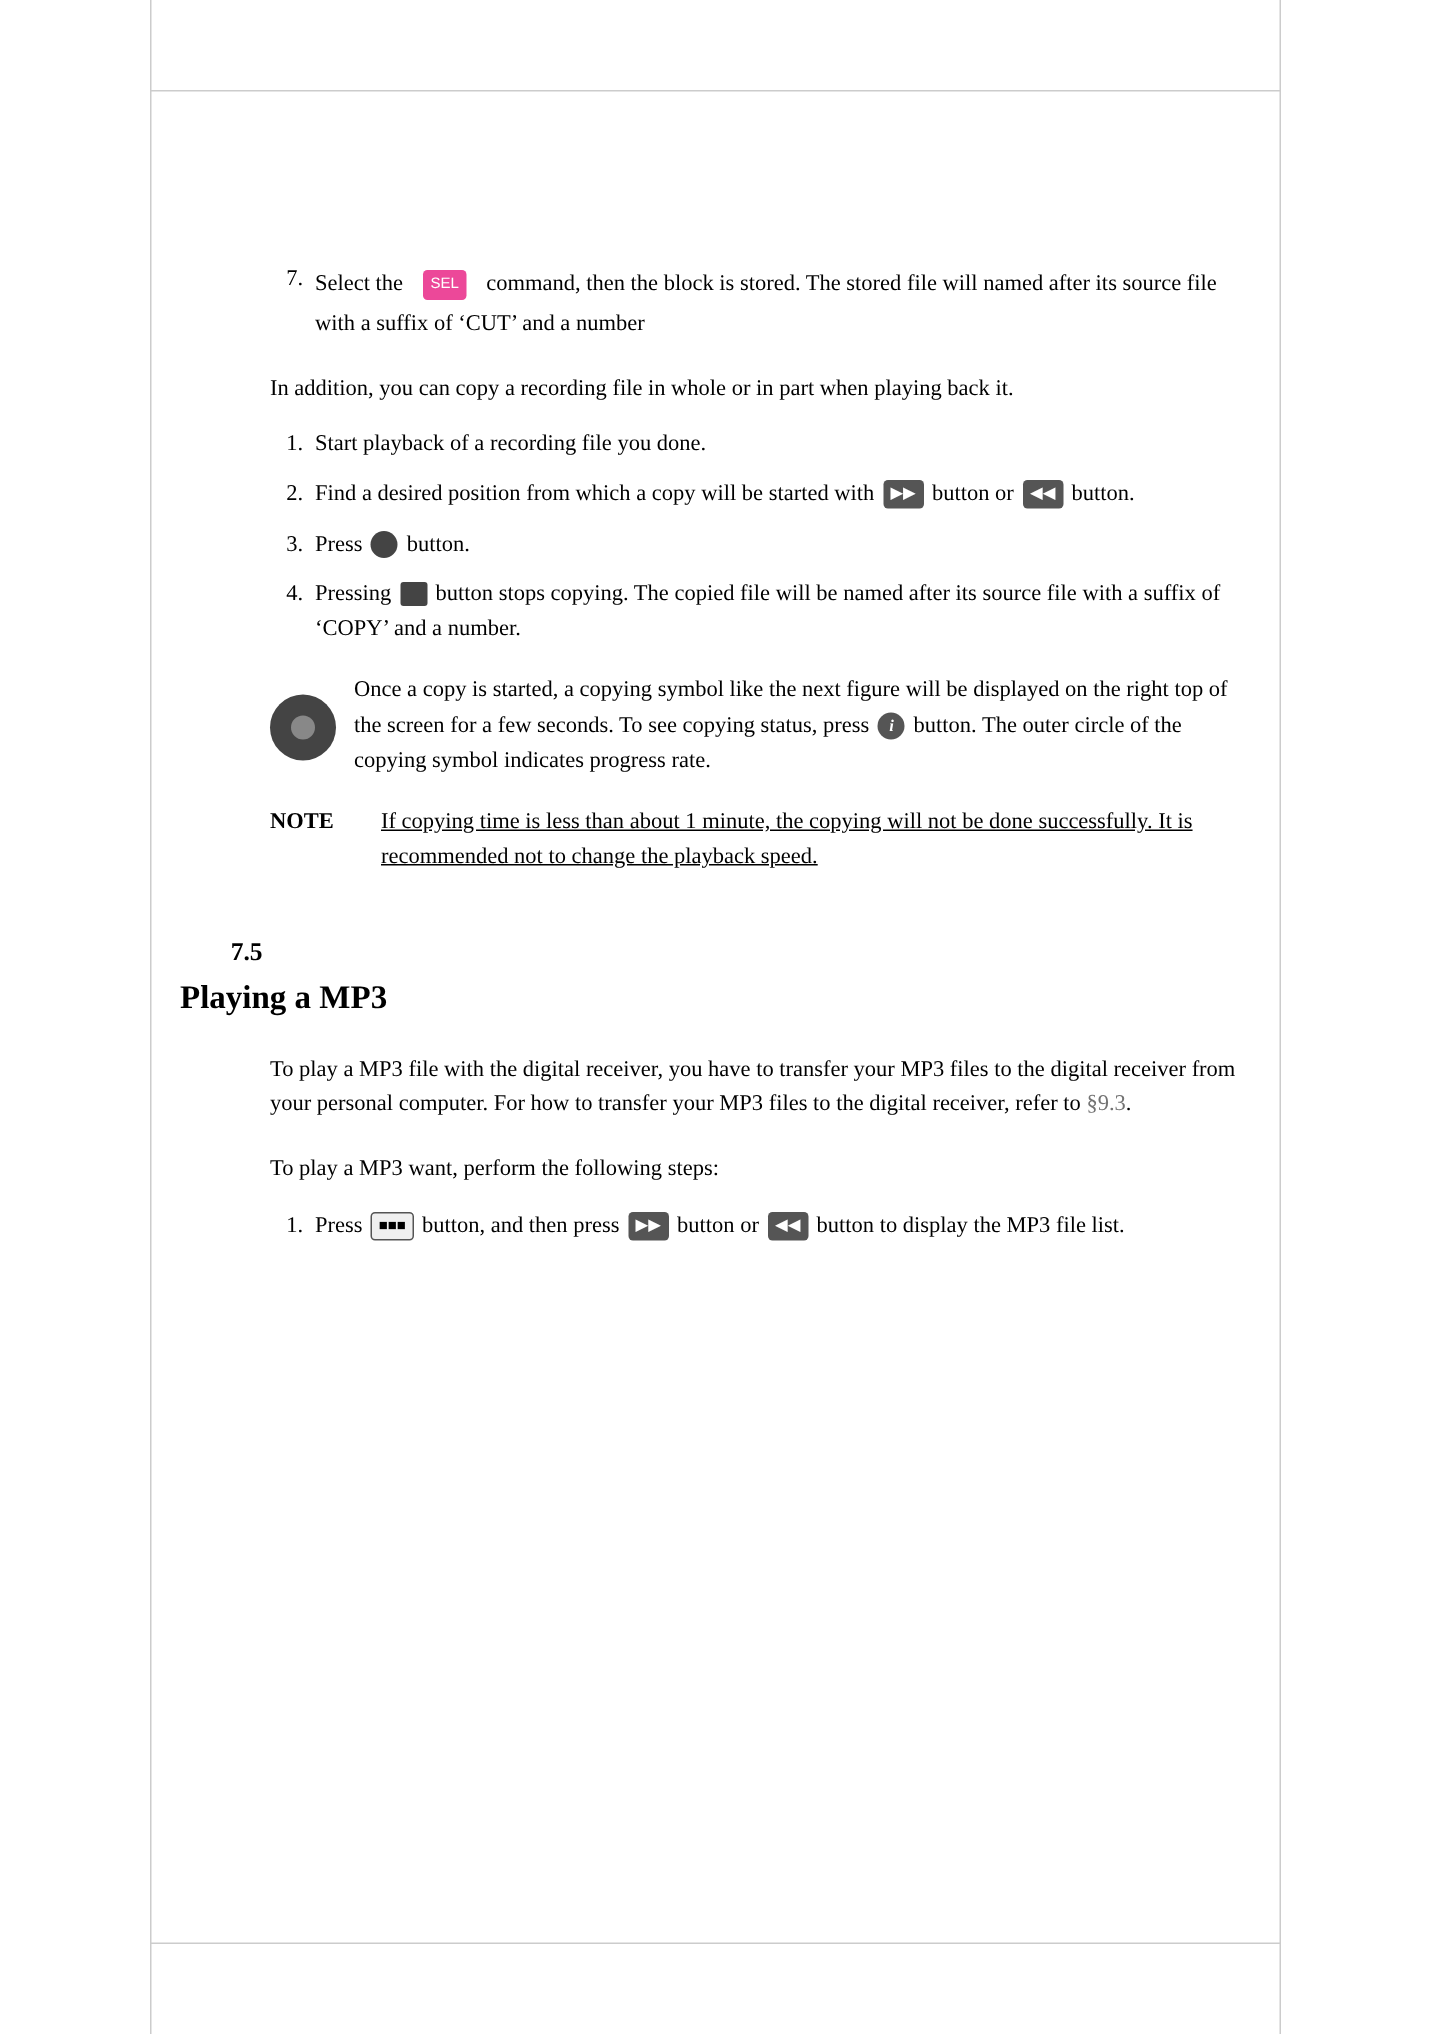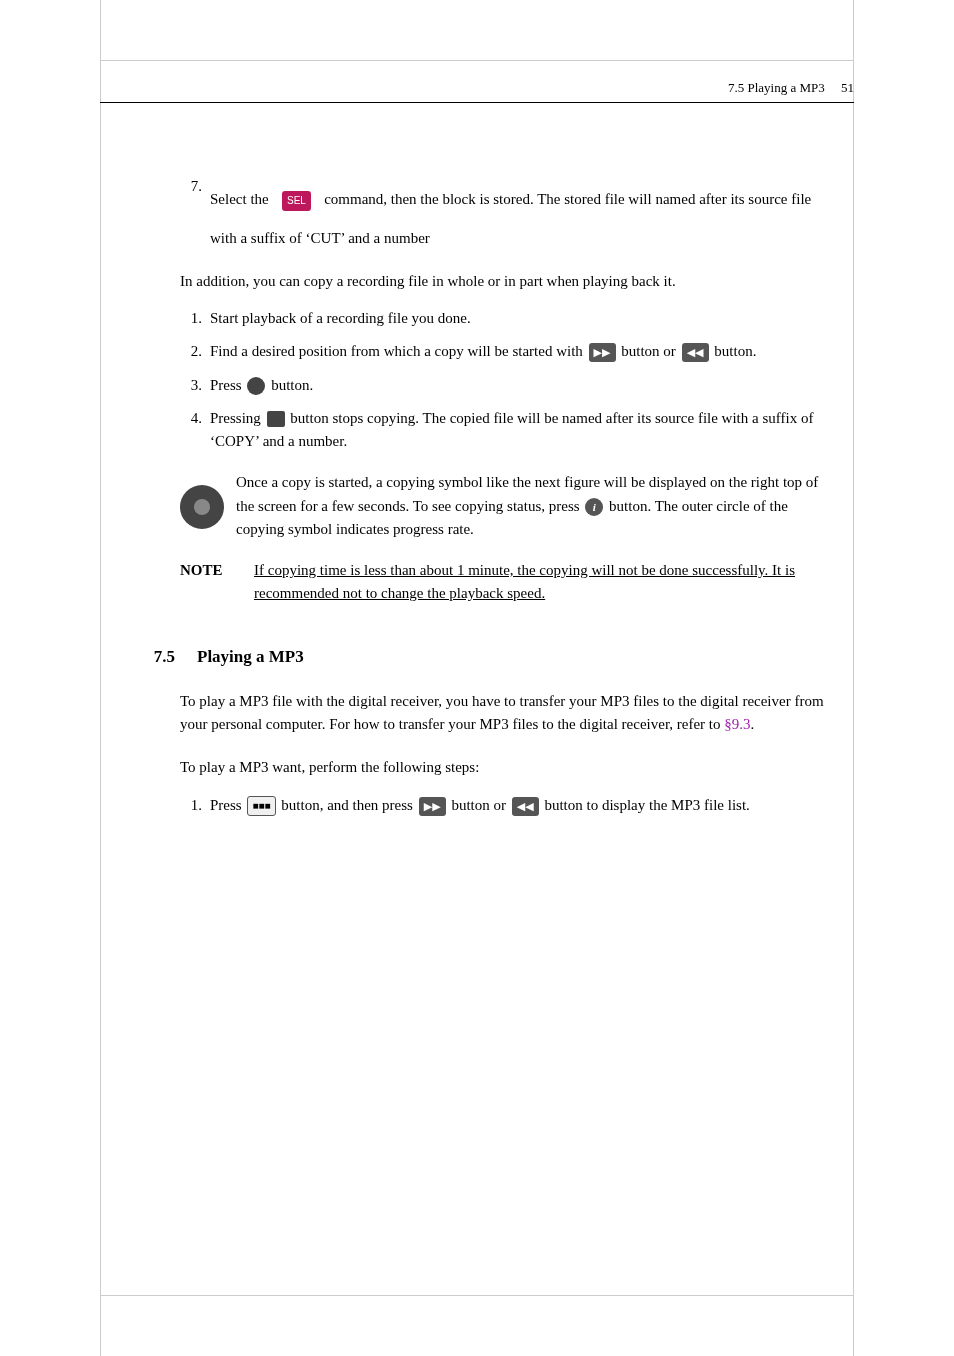--- a/index.html
+++ b/index.html
@@ -162,37 +162,38 @@
       text-decoration: underline;
     }
 
     
     .section-heading {
       display: flex;
       margin-top: 38px;
       margin-bottom: 18px;
       align-items: baseline;
       margin-left: -60px;
+      flex-direction: column;
     }
 
     .section-num {
       font-size: 17px;
       font-weight: bold;
       margin-right: 22px;
       min-width: 55px;
       text-align: right;
     }
 
     .section-title {
-      font-size: 17px;
+      font-size: 22px;
       font-weight: bold;
     }
 
     .link {
-      color: #a21caf;
+      color: #737373;
     }
 
     .inline-ff {
       display: inline-block;
       background: #555;
       color: white;
       padding: 1px 5px;
       border-radius: 3px;
       font-size: 11px;
       font-family: sans-serif;
@@ -242,46 +243,39 @@
       padding: 1px 4px;
       font-size: 10px;
       vertical-align: middle;
       margin: 0 2px;
       background: #f0f0f0;
       font-family: sans-serif;
     }
 
     .select-icon {
       display: inline-block;
-      background: #be185d;
+      background: #ec4899;
       color: #fff;
       font-size: 10px;
       font-family: sans-serif;
       padding: 2px 5px;
       border-radius: 3px;
       vertical-align: middle;
-      margin: 16px 2px;
+      margin: 5px 2px;
     }
   </style>
 </head>
 <body>
 
 <div class="page">
   <div class="border-left"></div>
   <div class="border-right"></div>
   <div class="border-top"></div>
   <div class="border-bottom"></div>
 
-  <div class="header-line">
-    <span>
-      <span>7.5 Playing a MP3</span>
-      &nbsp;&nbsp;&nbsp;
-      <span>51</span>
-    </span>
-  </div>
 
   <div class="content">
 
     <div class="step-item">
       <div class="step-num">7.</div>
       <div class="step-text">
         Select the &nbsp;
         <span class="select-icon">SEL</span>
         &nbsp; command, then the block is stored. The stored file will named after its source file with a suffix of ‘CUT’ and a number
       </div>

